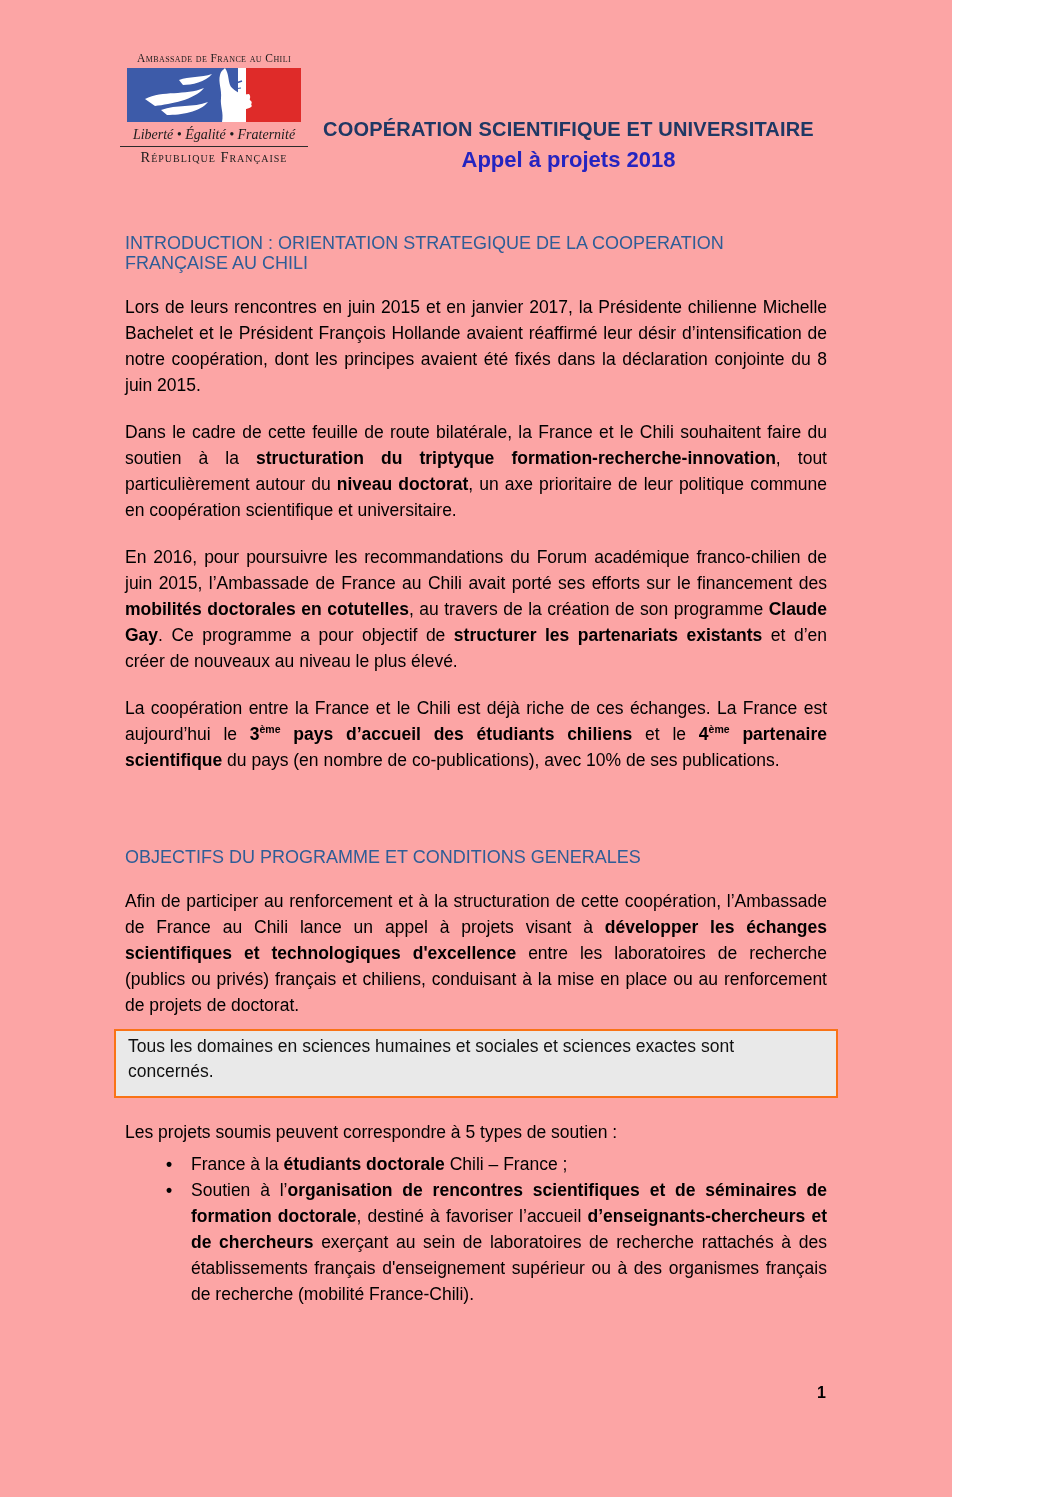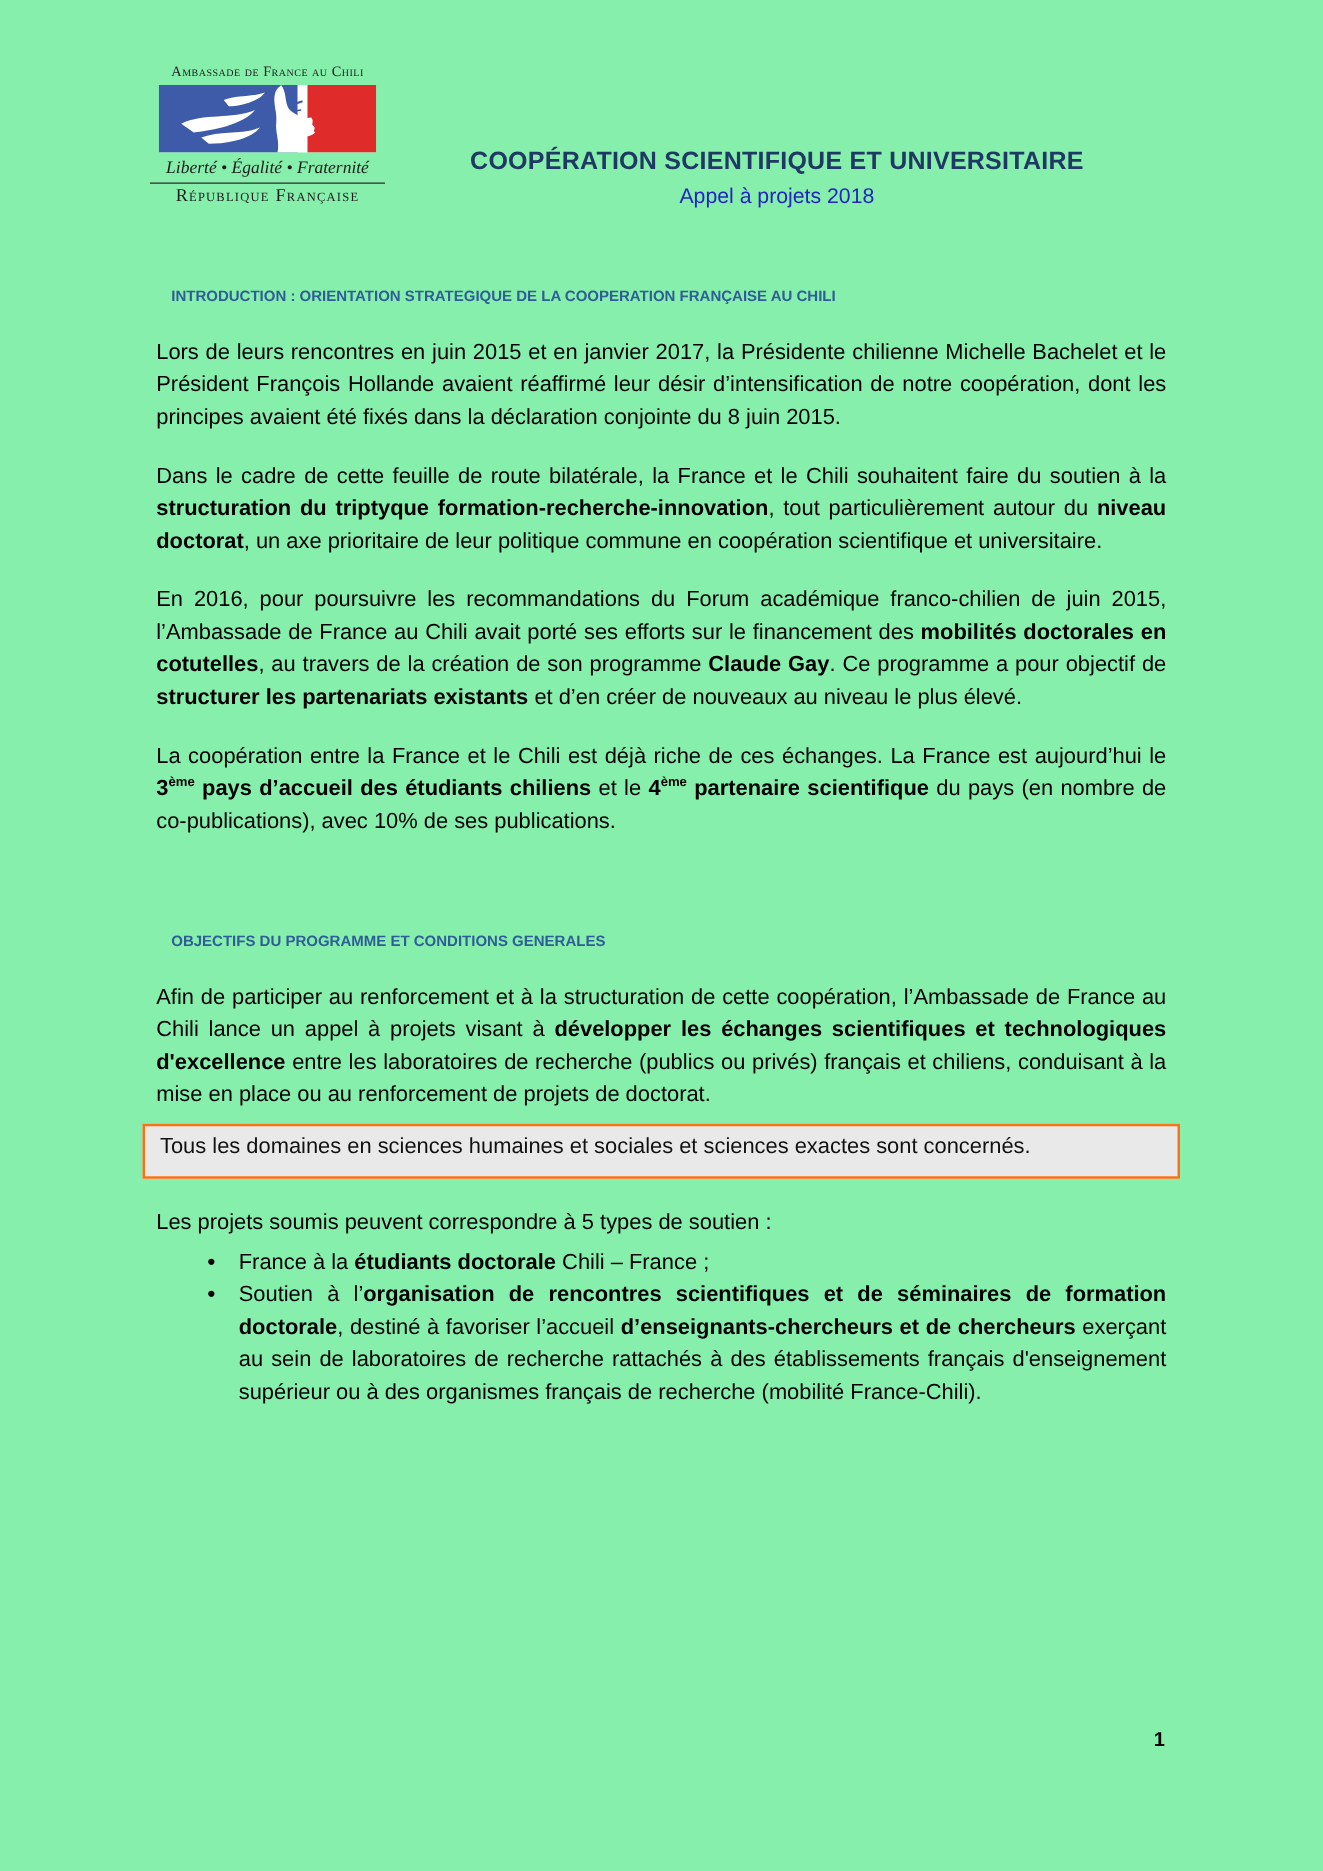--- a/index.html
+++ b/index.html
@@ -2,41 +2,41 @@
 <html lang="fr"><head>
 <meta charset="utf-8">
 <style>
   html,body{margin:0;padding:0;background:#ffffff;}
   body{
     width:1058px;height:1497px;
     font-family:"Liberation Sans", sans-serif;
     color:#000;
     -webkit-font-smoothing:antialiased;
   }
-  .page{position:relative;width:1058px;height:1497px;overflow:hidden;background:#86efac;}
+  .page{position:relative;width:952px;height:1497px;overflow:hidden;background:#fca5a5;}
 
   
   .header{display:flex;align-items:flex-start;padding:52px 125px 0 118px;}
   .logo{flex:0 0 auto;width:192px;text-align:center;
         font-family:"Liberation Serif", serif;color:#1c1c1c;}
   .logo-top{font-size:11.5px;font-variant:small-caps;letter-spacing:.4px;
             white-space:nowrap;margin-bottom:4px;}
   .flag{width:174px;height:54px;margin:0 auto;display:block;}
   .logo-motto{font-style:italic;font-size:14px;margin-top:5px;white-space:nowrap;}
   .logo-rule{border-top:1.5px solid #2b2b2b;margin:3px 2px 2px 2px;}
   .logo-bottom{font-size:14.5px;font-variant:small-caps;letter-spacing:1px;white-space:nowrap;}
 
   .titles{flex:1 1 auto;text-align:center;padding-top:34px;}
   .doc-title{font-size:20px;font-weight:700;letter-spacing:.2px;margin-top:32px;}
-  .doc-subtitle{font-size:17px;font-weight:400;margin-top:6px;}
+  .doc-subtitle{font-size:22px;font-weight:700;margin-top:6px;}
 
   
   .content{margin:60px 125px 0 125px;}
   .doc-section + .doc-section{margin-top:74px;}
-  .section-heading{font-size:12px;font-weight:700;margin:12px;line-height:20px;}
+  .section-heading{font-size:18px;font-weight:400;margin:0;line-height:20px;}
   .para{margin:21px 0 0 0;font-size:17.5px;line-height:26px;text-align:justify;}
   .b{font-weight:700;}
   .sup{vertical-align:super;font-size:10.5px;line-height:0;}
 
   .callout-box{margin:11px -11px 0 -11px;background:#e9e9e9;border:2px solid #f97316;
                padding:3px 12px 12px 12px;font-size:17.5px;line-height:25px;color:#111;}
 
   .bullet-list{margin:6px 0 0 0;padding:0 0 0 41px;list-style:none;}
   .bullet-item{position:relative;padding-left:25px;font-size:17.5px;line-height:26px;
                text-align:justify;}

